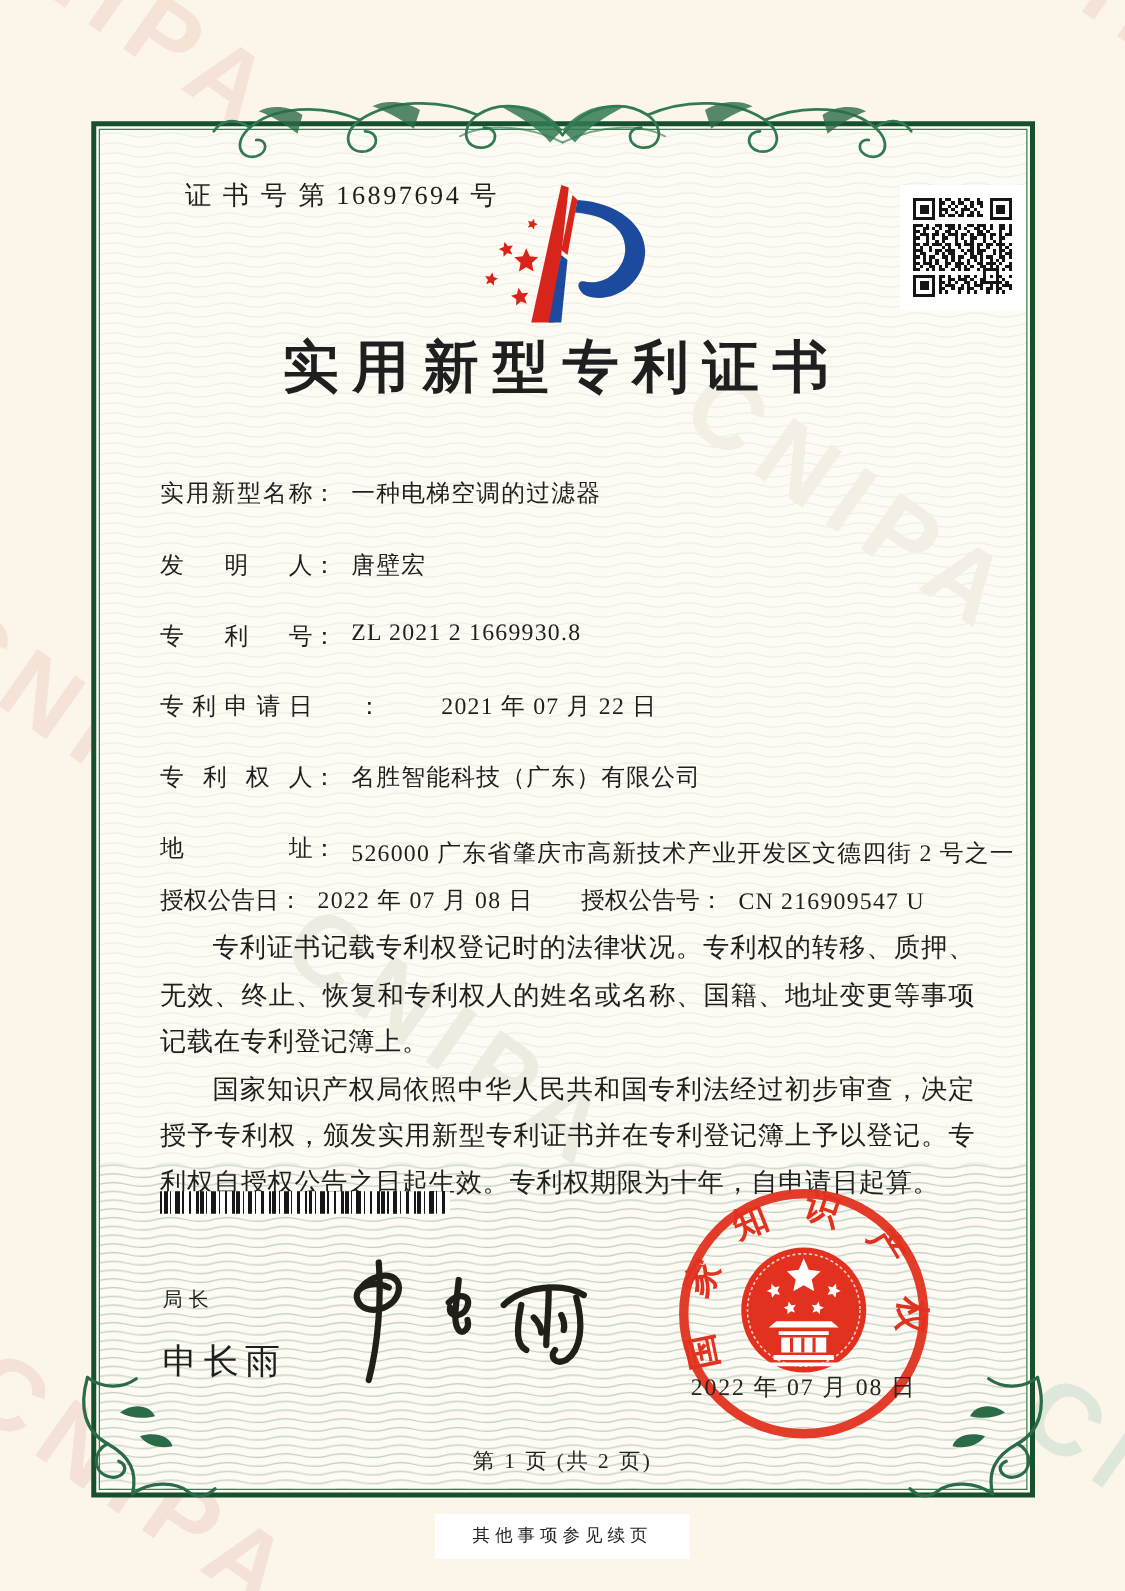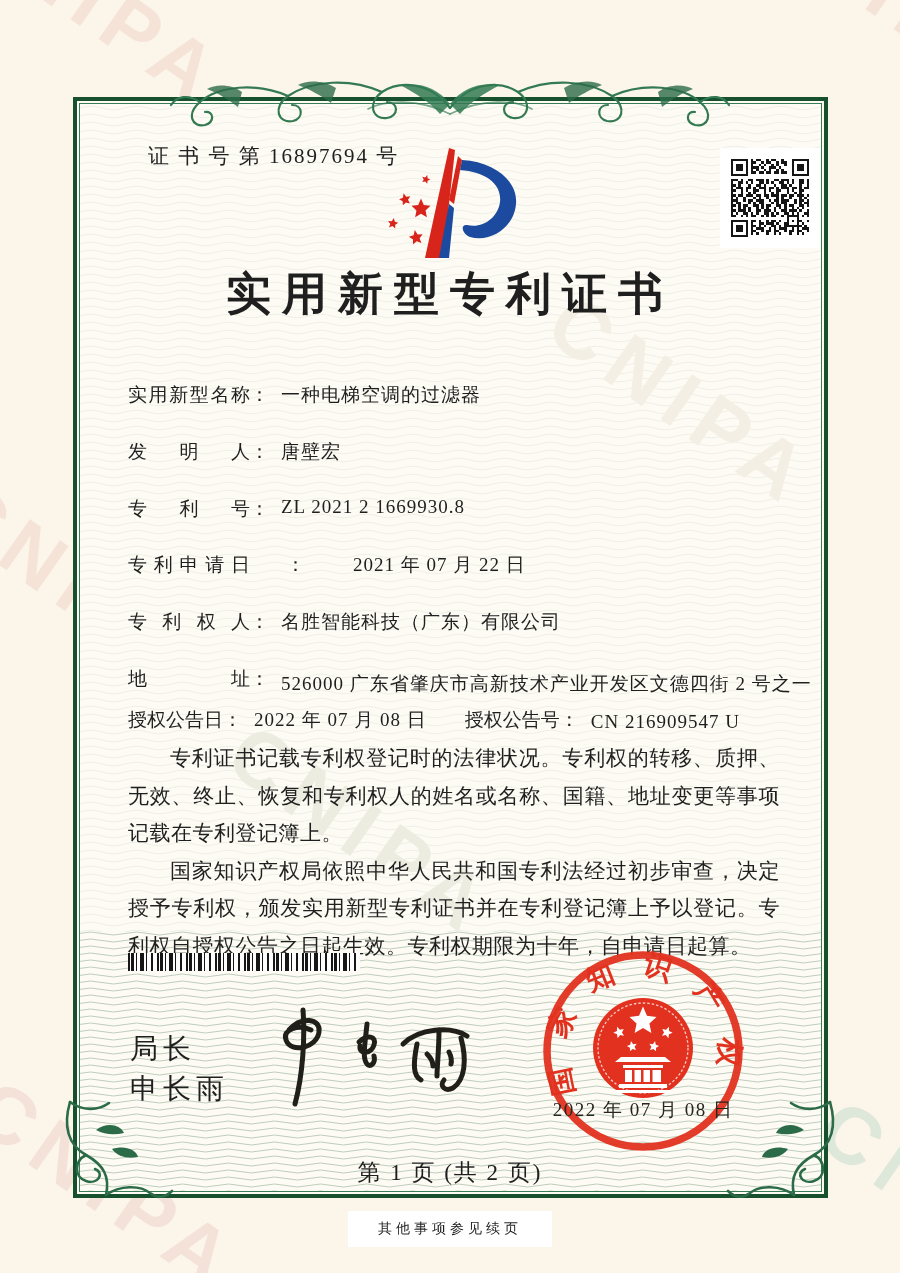--- a/index.html
+++ b/index.html
@@ -34,26 +34,26 @@
   .addr-val{width:552px;line-height:35px;}
 
   .paras{left:128px;top:740px;width:652px;font-size:21px;line-height:37.5px;text-align:justify;}
   .paras p{margin:0;text-indent:2em;letter-spacing:0.5px;}
 
   .barcode{left:128px;top:953px;width:232px;height:18px;background:
     repeating-linear-gradient(90deg,#161616 0 2px,#fdfdfd 2px 3px,#161616 3px 6px,#fdfdfd 6px 8px,
       #161616 8px 9px,#fdfdfd 9px 12px,#161616 12px 16px,#fdfdfd 16px 18px,#161616 18px 19px,
       #fdfdfd 19px 23px,#161616 23px 25px,#fdfdfd 25px 29px);}
 
-  .officer-title{left:130px;top:1030px;font-size:28px;letter-spacing:5px;}
+  .officer-title{left:130px;top:1030px;font-size:16px;letter-spacing:5px;}
   .officer-name{left:130px;top:1070px;font-size:28px;letter-spacing:5px;}
   .sig{left:255px;top:1000px;}
   .seal{left:537px;top:948px;}
 
-  .page-no{left:0;right:0;top:1157px;text-align:center;font-size:23px;letter-spacing:2px;}
+  .page-no{left:0;right:0;top:1157px;text-align:center;font-size:17px;letter-spacing:2px;}
   .note{left:50%;transform:translateX(-50%);top:1211px;background:#ffffff;padding:9px 30px;
         font-size:14px;letter-spacing:4px;white-space:nowrap;}
 </style>
 </head>
 <body>
 
 <div class="page">
 
   <div class="wm" style="left:-60px;top:-45px;color:#f6e3d8;">CNIPA</div>
   <div class="wm" style="left:735px;top:-55px;color:#f6e3d8;">CNIPA</div>

